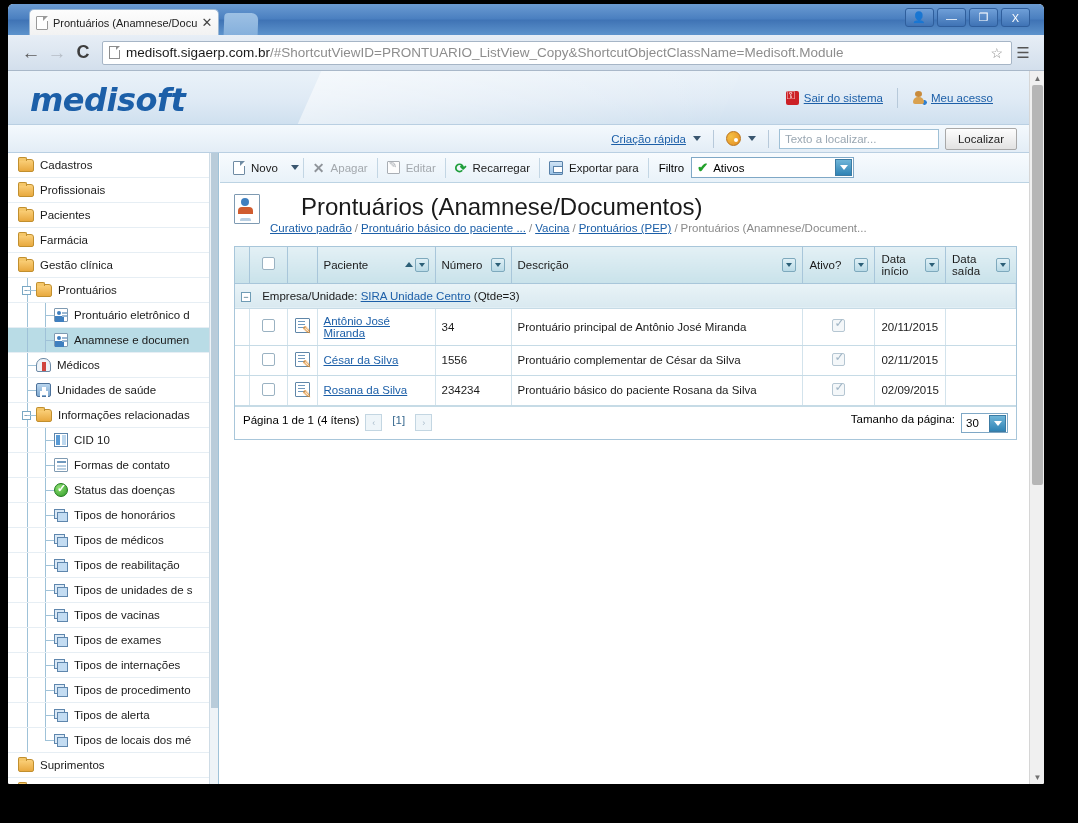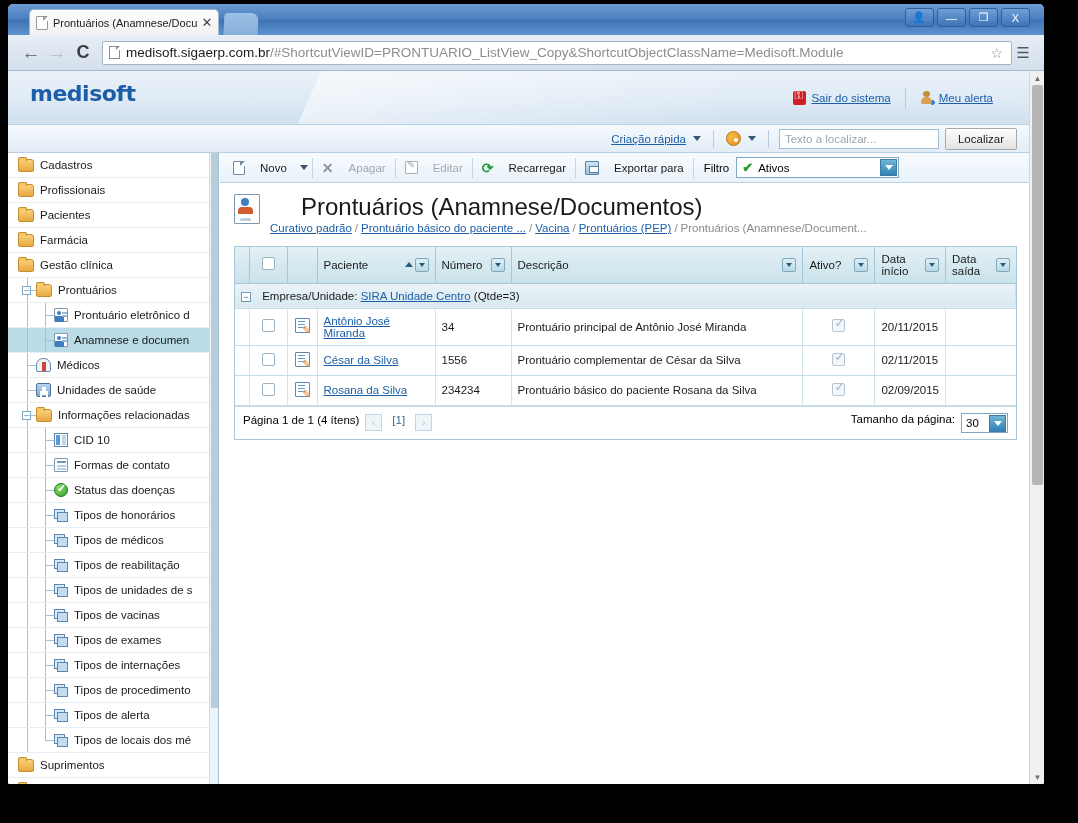--- a/index.html
+++ b/index.html
@@ -168,23 +168,24 @@
     overflow: hidden;
   }
   #app-header::before{
     content:""; position:absolute; left:300px; top:-40px;
     width: 420px; height: 140px;
     background: linear-gradient(110deg, rgba(255,255,255,0.55), rgba(255,255,255,0));
     transform: skewX(-24deg);
   }
   #logo {
     position:absolute; left:22px; top:10px;
-    font-size: 22px; font-weight: bold;
+    font-size: 32px; font-weight: bold;
     color: #1c5fa8; letter-spacing: -0.5px;
     font-family: "DejaVu Sans", sans-serif;
+    font-style: italic;
   }
   .hdr-links {
     position: absolute; right: 22px; top: 17px;
     display: flex; align-items: center; gap: 0;
     font-size: 11.5px;
   }
   .hdr-link { display:flex; align-items:center; gap:5px; cursor:pointer; padding: 0 14px;}
   .hdr-link a { color:#1c5fa8; text-decoration: underline; }
   .hdr-sep { width:1px; height:20px; background:#b7c9da; }
   .ico-logout {
@@ -354,21 +355,21 @@
     width:809px; height:631px;
     background:#fff;
   }
   #cmd-toolbar{
     height:30px; background:linear-gradient(to bottom,#f7fbfe,#e9f2f9);
     border-bottom:1px solid #bcd3e3;
     display:flex; align-items:center; gap:0;
     padding-left:4px;
   }
   .cmd{
-    display:flex;align-items:center;gap:15px;
+    display:flex;align-items:center;gap:6px;
     padding:0 9px;height:24px;font-size:11.5px;color:#1a1a1a;
     cursor:pointer; white-space:nowrap;
   }
   .cmd.dis{ color:#a3a8ad; cursor:default;}
   .cmd-sep{width:1px;height:20px;background:#c3d6e4;}
   .cmd-caret{width:0;height:0;border-left:4px solid transparent;border-right:4px solid transparent;border-top:5px solid #3a566f;margin:0 4px;}
   .ico-new{width:12px;height:14px;background:#fff;border:1px solid #6f8ba3;border-radius:1px;position:relative;}
   .ico-new::after{content:"";position:absolute;right:-1px;top:-1px;border-width:0 0 5px 5px;border-style:solid;border-color:transparent transparent #fff #6f8ba3;}
   .ico-del{font-size:14px;color:#8f949a;font-weight:bold;line-height:1;}
   .ico-edit{width:13px;height:13px;border:1px solid #a9aeb4;background:#fdfdfd;border-radius:1px;position:relative;}
@@ -512,21 +513,21 @@
       <div class="hdr-links">
         <div class="hdr-link">
           <span class="ico-logout"></span>
           <a>Sair do sistema</a>
         </div>
         <div class="hdr-sep"></div>
         <div class="hdr-link">
           <span class="ico-user">
                 <span class="ico-user-badge"></span>
               </span>
-          <a>Meu alerta</a>
+          <a>Meu acesso</a>
         </div>
       </div>
     </div>
 
     <div id="app-subbar">
       <div class="sub-item">
         <a>Criação rápida</a>
         <span class="caret"></span>
       </div>
       <div class="sub-sep"></div>

